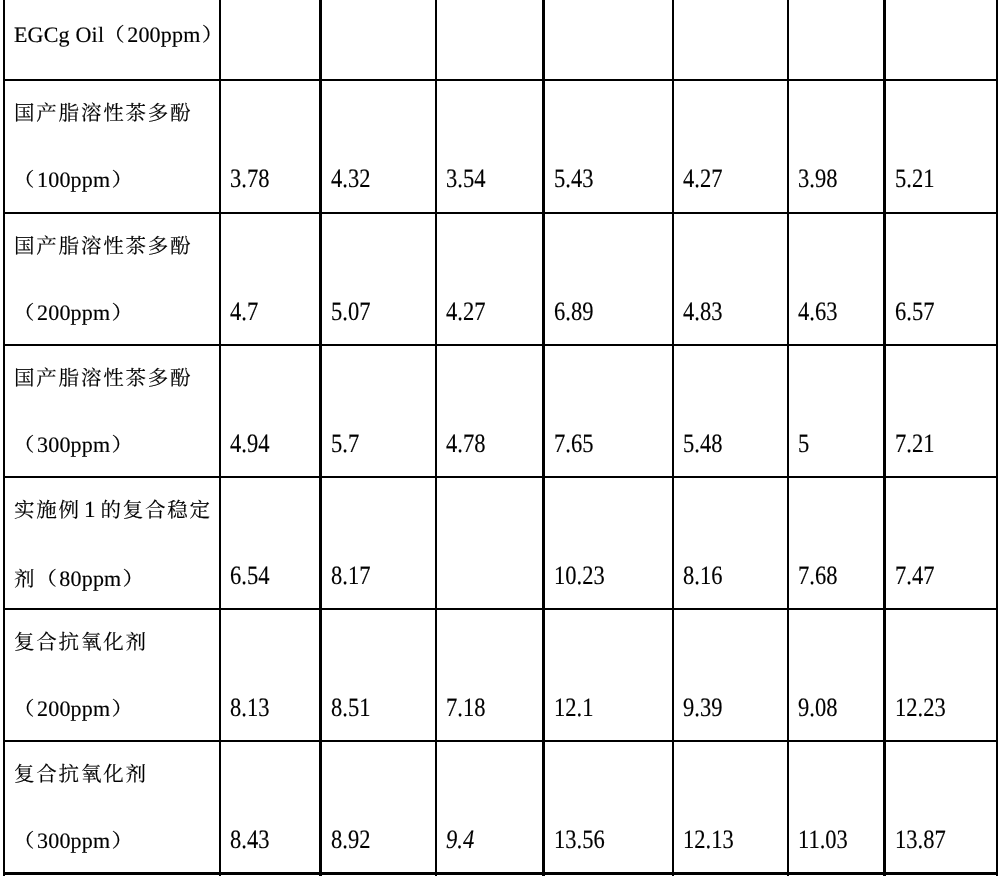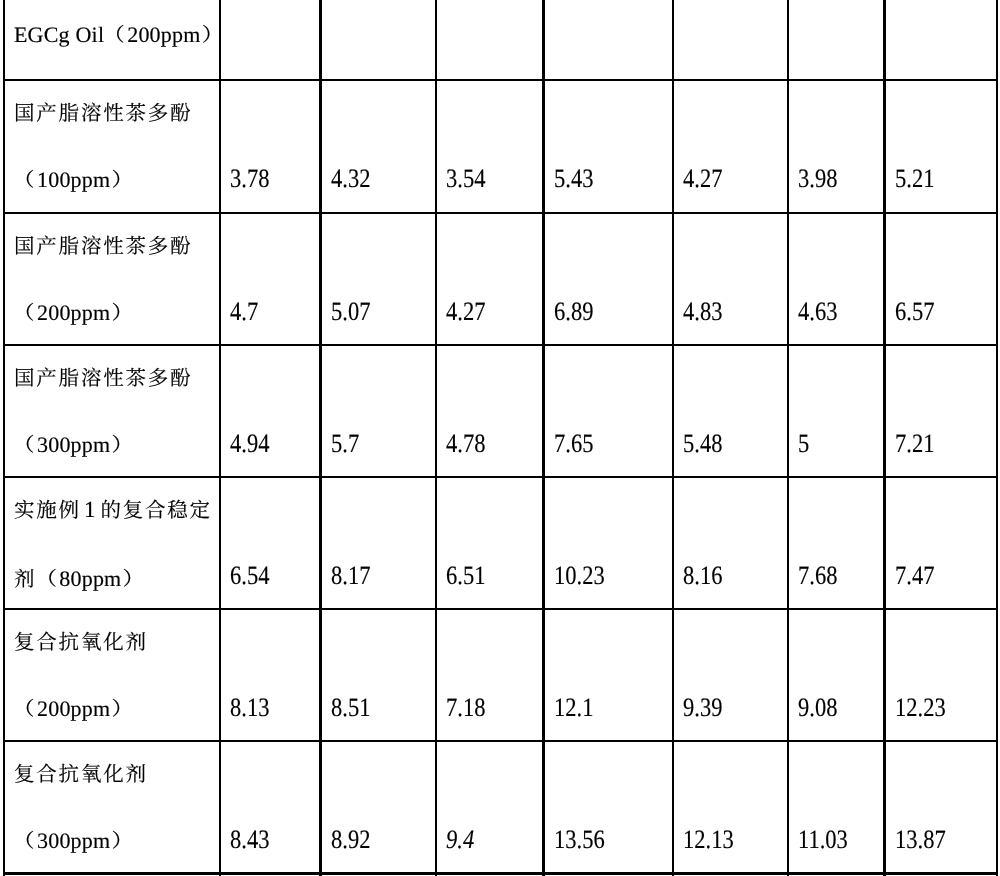--- a/index.html
+++ b/index.html
@@ -158,23 +158,20 @@
   <div class="cell" style="left:5.3px;top:478.3px;width:213.7px;height:129.6px;">
     <div class="tline mixed" style="left:8.7px;top:29.6px;"><span class="cjk">实施例</span><span class="lat emb">1</span><span class="cjk">的复合稳定</span></div>
     <div class="tline mixed" style="left:8.7px;top:98.6px;"><span class="cjk">剂</span><span class="lat pl">（</span><span class="lat">80ppm</span><span class="lat pr">）</span></div>
   </div>
   <div class="cell" style="left:221.4px;top:478.3px;width:97.9px;height:129.6px;">
     <div class="tline num" style="left:9px;top:97px;">6.54</div>
   </div>
   <div class="cell" style="left:321.7px;top:478.3px;width:113.1px;height:129.6px;">
     <div class="tline num" style="left:9px;top:97px;">8.17</div>
   </div>
-  <div class="cell" style="left:437.2px;top:478.3px;width:105.1px;height:129.6px;">
-    <div class="tline num" style="left:9px;top:97px;">6.51</div>
-  </div>
   <div class="cell" style="left:544.7px;top:478.3px;width:127.1px;height:129.6px;">
     <div class="tline num" style="left:9px;top:97px;">10.23</div>
   </div>
   <div class="cell" style="left:674.2px;top:478.3px;width:112.6px;height:129.6px;">
     <div class="tline num" style="left:9px;top:97px;">8.16</div>
   </div>
   <div class="cell" style="left:789.2px;top:478.3px;width:94.2px;height:129.6px;">
     <div class="tline num" style="left:9px;top:97px;">7.68</div>
   </div>
   <div class="cell" style="left:885.8px;top:478.3px;width:110.2px;height:129.6px;">

